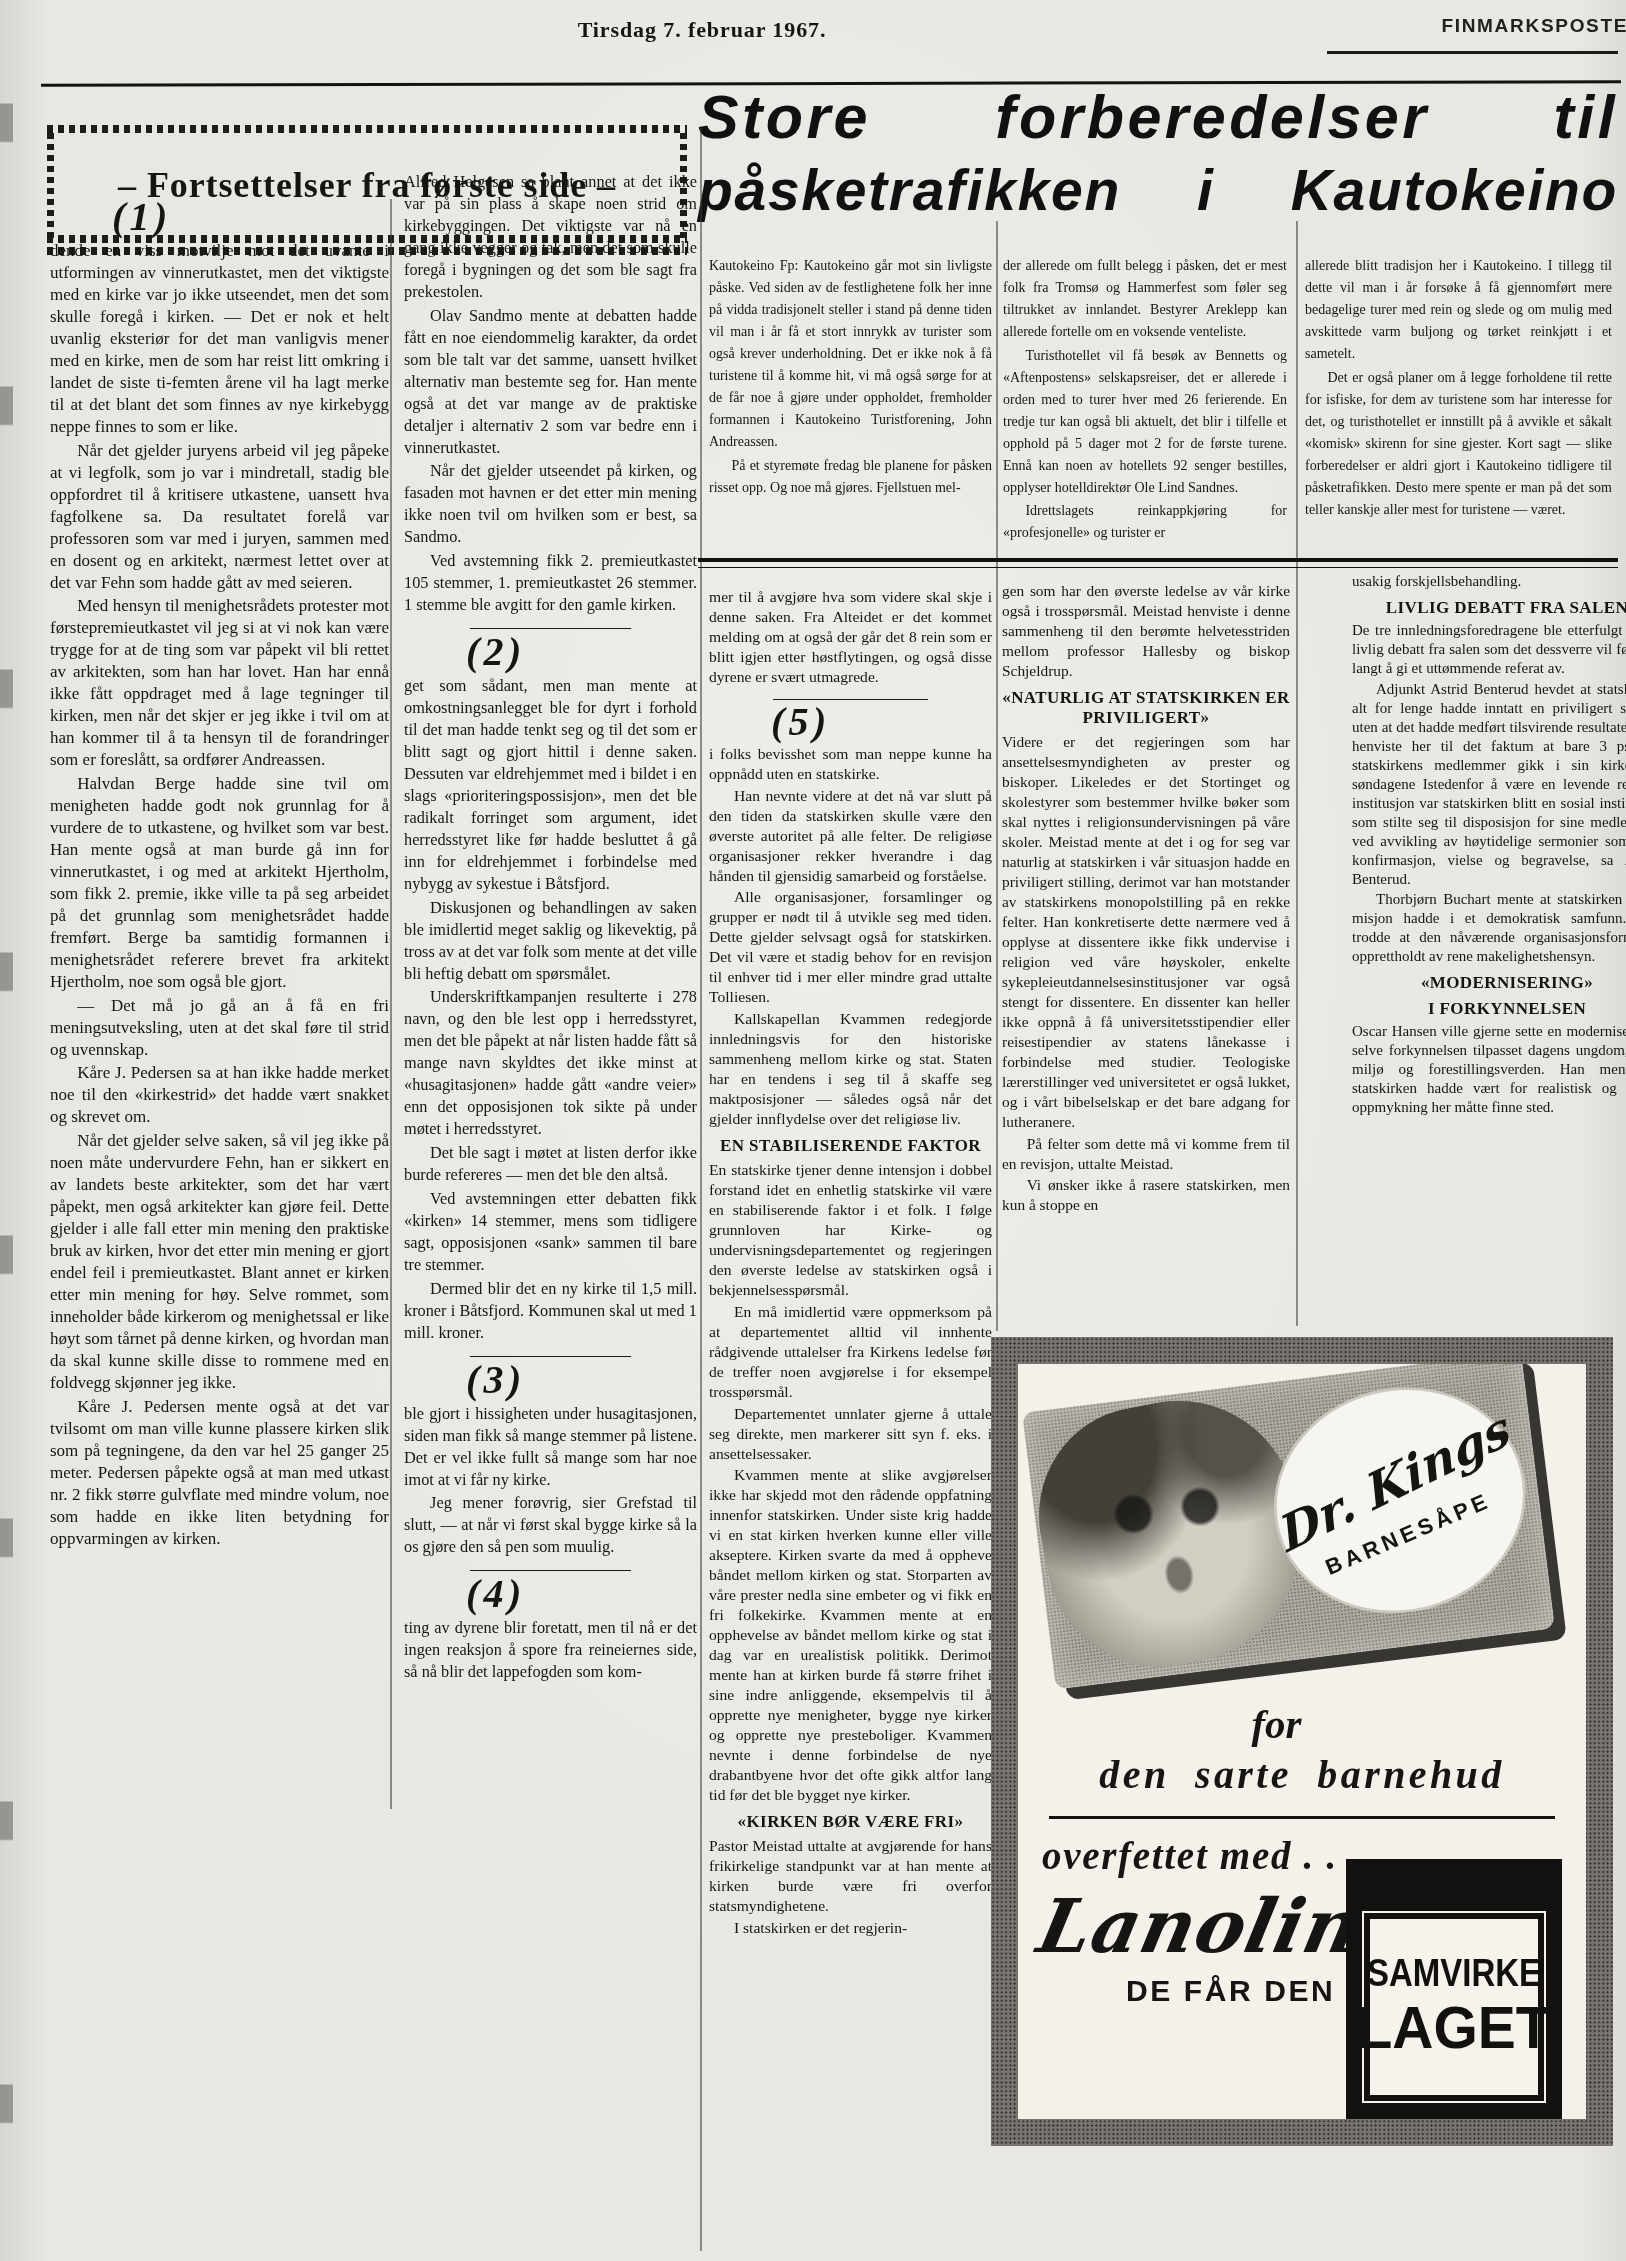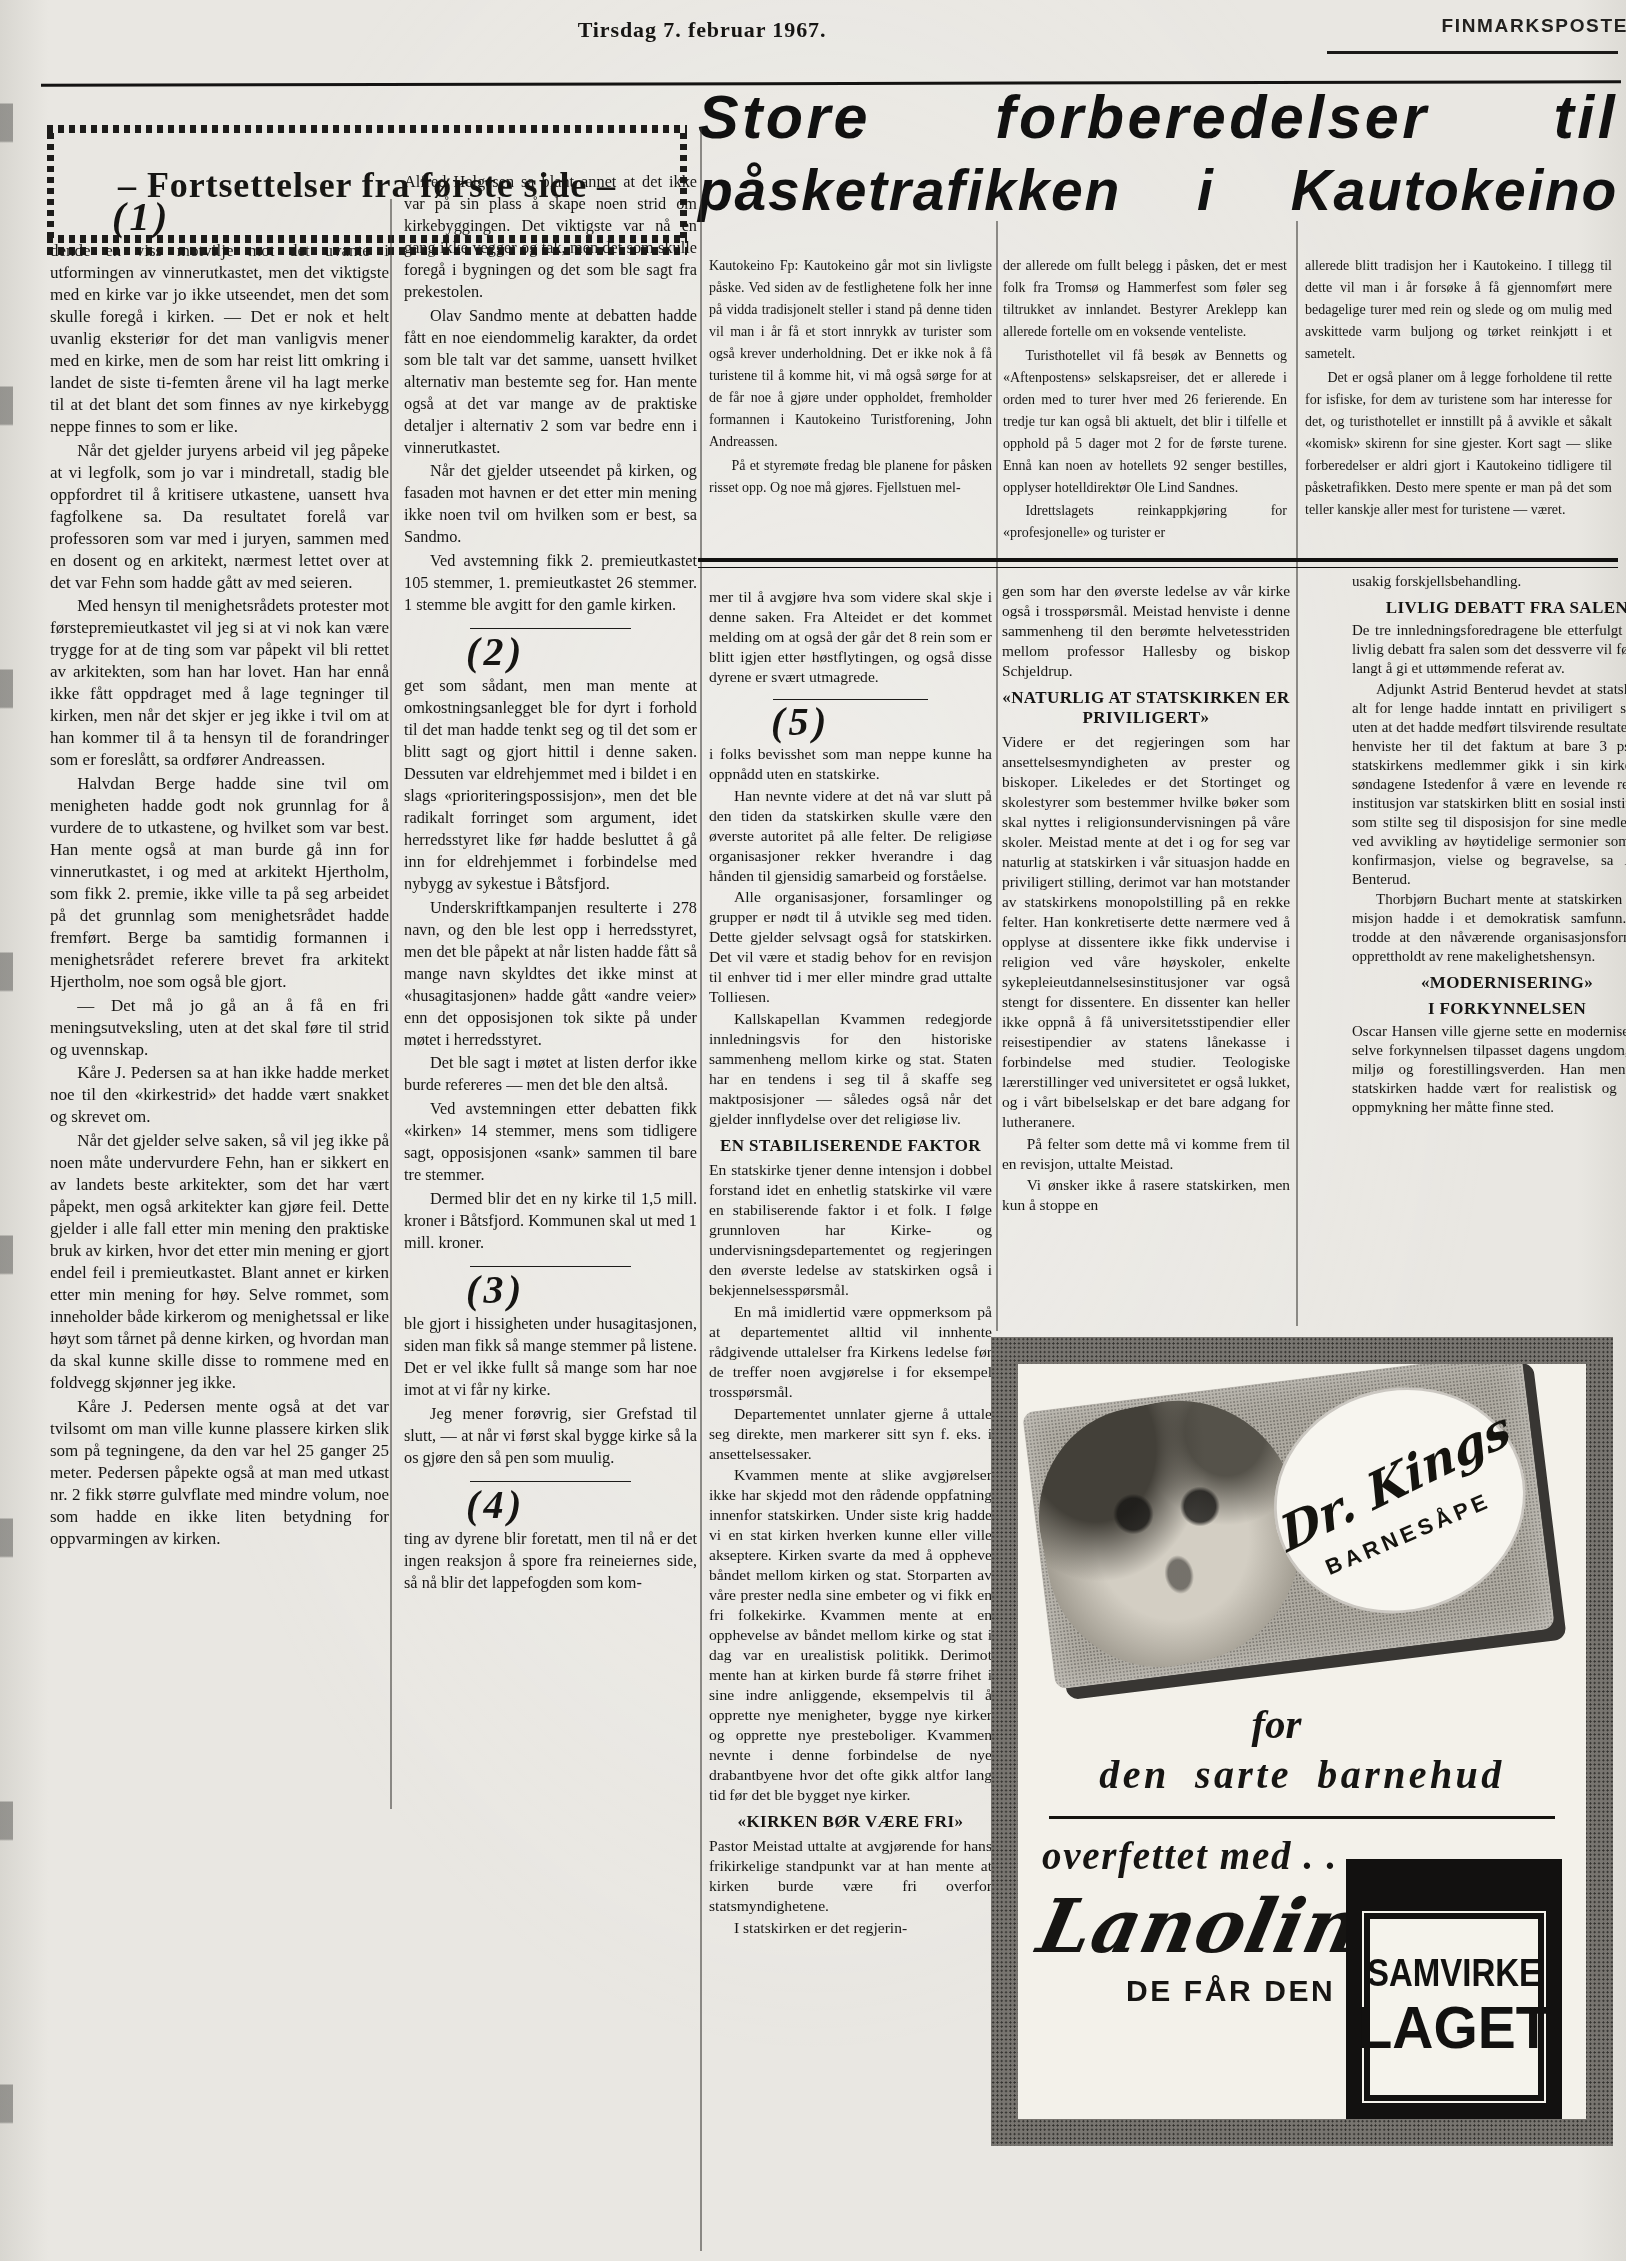--- a/index.html
+++ b/index.html
@@ -143,20 +143,21 @@
     <p class="bp">Kåre J. Pedersen mente også at det var tvilsomt om man ville kunne plassere kirken slik som på tegningene, da den var hel 25 ganger 25 meter. Pedersen påpekte også at man med utkast nr. 2 fikk større gulvflate med mindre volum, noe som hadde en ikke liten betydning for oppvarmingen av kirken.</p>
   </div>
 <div id="col2" class="col">
     <p class="bp ni">Alfred Helgesen sa blant annet at det ikke var på sin plass å skape noen strid om kirkebyggingen. Det viktigste var nå en gang ikke vegger og tak, men det som skulle foregå i bygningen og det som ble sagt fra prekestolen.</p>
     <p class="bp">Olav Sandmo mente at debatten hadde fått en noe eiendommelig karakter, da ordet som ble talt var det samme, uansett hvilket alternativ man bestemte seg for. Han mente også at det var mange av de praktiske detaljer i alternativ 2 som var bedre enn i vinnerutkastet.</p>
     <p class="bp">Når det gjelder utseendet på kirken, og fasaden mot havnen er det etter min mening ikke noen tvil om hvilken som er best, sa Sandmo.</p>
     <p class="bp">Ved avstemning fikk 2. premieutkastet 105 stemmer, 1. premieutkastet 26 stemmer. 1 stemme ble avgitt for den gamle kirken.</p>
     <div class="srule"></div>
     <div class="marker">(2)</div>
     <p class="bp ni">get som sådant, men man mente at omkostningsanlegget ble for dyrt i forhold til det man hadde tenkt seg og til det som er blitt sagt og gjort hittil i denne saken. Dessuten var eldrehjemmet med i bildet i en slags «prioriteringspossisjon», men det ble radikalt forringet som argument, idet herredsstyret like før hadde besluttet å gå inn for eldrehjemmet i forbindelse med nybygg av sykestue i Båtsfjord.</p>
+    <p class="bp">Diskusjonen og behandlingen av saken ble imidlertid meget saklig og likevektig, på tross av at det var folk som mente at det ville bli heftig debatt om spørsmålet.</p>
     <p class="bp">Underskriftkampanjen resulterte i 278 navn, og den ble lest opp i herredsstyret, men det ble påpekt at når listen hadde fått så mange navn skyldtes det ikke minst at «husagitasjonen» hadde gått «andre veier» enn det opposisjonen tok sikte på under møtet i herredsstyret.</p>
     <p class="bp">Det ble sagt i møtet at listen derfor ikke burde refereres — men det ble den altså.</p>
     <p class="bp">Ved avstemningen etter debatten fikk «kirken» 14 stemmer, mens som tidligere sagt, opposisjonen «sank» sammen til bare tre stemmer.</p>
     <p class="bp">Dermed blir det en ny kirke til 1,5 mill. kroner i Båtsfjord. Kommunen skal ut med 1 mill. kroner.</p>
     <div class="srule"></div>
     <div class="marker">(3)</div>
     <p class="bp ni">ble gjort i hissigheten under husagitasjonen, siden man fikk så mange stemmer på listene. Det er vel ikke fullt så mange som har noe imot at vi får ny kirke.</p>
     <p class="bp">Jeg mener forøvrig, sier Grefstad til slutt, — at når vi først skal bygge kirke så la os gjøre den så pen som muulig.</p>
     <div class="srule"></div>
     <div class="marker">(4)</div>

